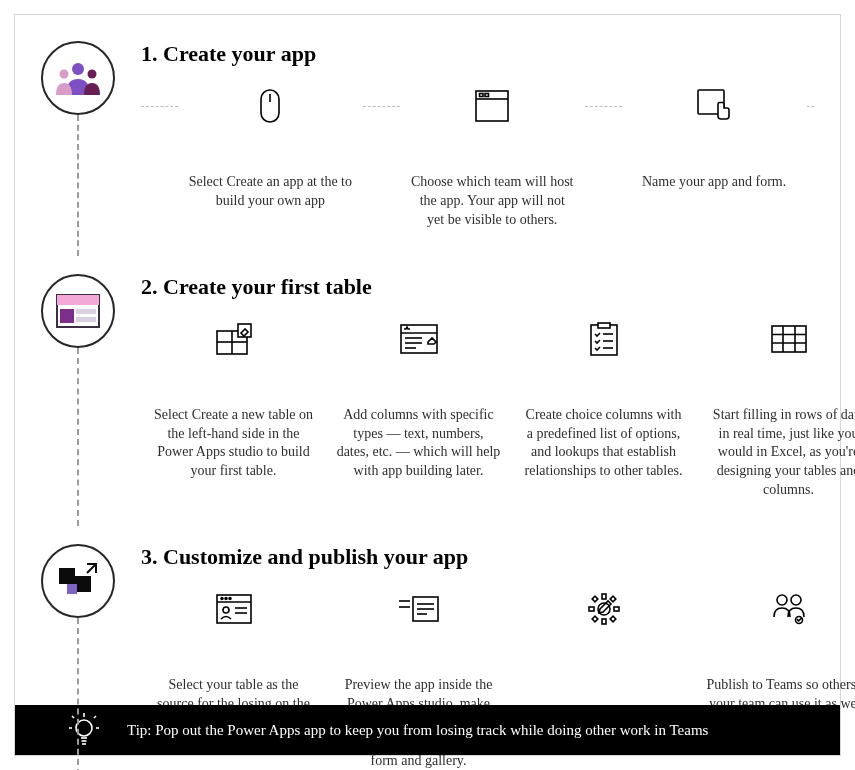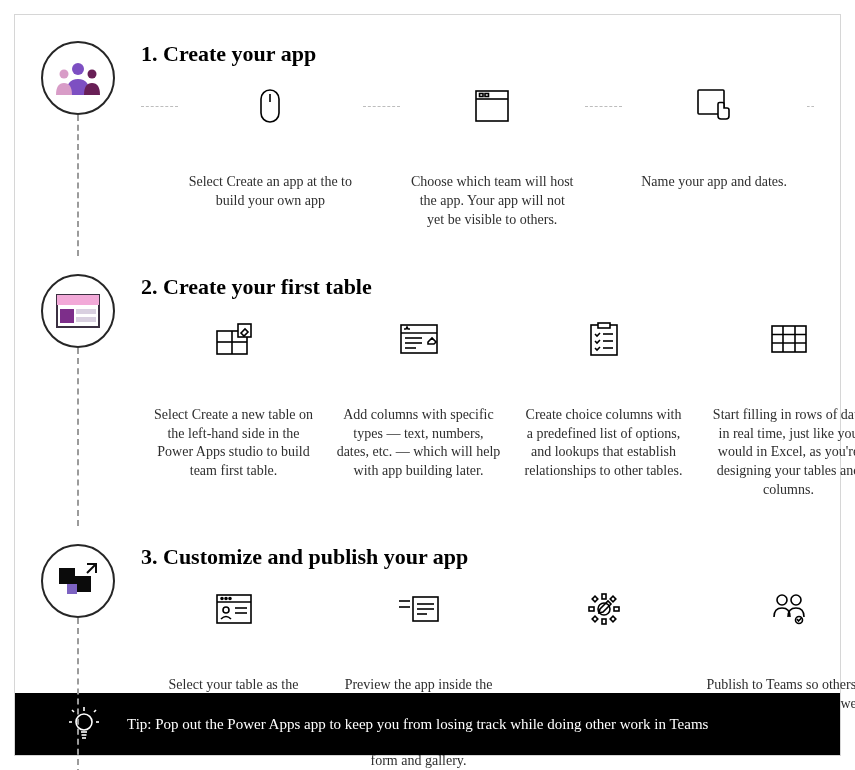--- a/index.html
+++ b/index.html
@@ -53,21 +53,21 @@
     align-self: flex-start;
     transform: translateY(-18px);
   }
   .sub-text {
     font-size: 14px; color: #2e2e2e; line-height: 1.35; margin-top: 48px;
   }
   .step + .step { margin-top: 44px; }
 
   .tip-bar {
     position: absolute; left: 0; right: 0; bottom: 0;
-    height: 62px; background: #000; color: #fff;
+    height: 50px; background: #000; color: #fff;
     display: flex; align-items: center; gap: 28px;
     padding: 0 54px;
     font-size: 15px;
   }
   svg { display: block; }
 </style>
 </head>
 <body>
 
 <div class="frame">
@@ -115,21 +115,21 @@
             <div class="sub-text">Choose which team will host the app. Your app will not yet be visible to others.</div>
           </div>
           <div class="dash-sep"></div>
           <div class="sub">
             <div class="sub-icon">
               <svg width="36" height="36" viewBox="0 0 36 36" fill="none" stroke="#000" stroke-width="1.6">
                 <rect x="2" y="2" width="26" height="24" rx="1"></rect>
                 <path d="M22 16 v12 q0 3 3 3 h5 q3 0 3 -3 v-6 q0 -2 -2 -2 h-3 v-4 q0 -1.5 -1.5 -1.5 h-3 q-1.5 0 -1.5 1.5 Z" fill="#fff"></path>
               </svg>
             </div>
-            <div class="sub-text">Name your app and dates.</div>
+            <div class="sub-text">Name your app and form.</div>
           </div>
           <div class="dash-sep" style="flex:0.2"></div>
         </div>
       </div>
     </div>
 
     <div class="step">
       <div class="badge-col">
         <div class="badge">
           <span>
@@ -151,21 +151,21 @@
           <div class="sub">
             <div class="sub-icon">
               <svg width="36" height="32" viewBox="0 0 36 32" fill="none" stroke="#000" stroke-width="1.6">
                 <rect x="1" y="8" width="30" height="23"></rect>
                 <line x1="16" y1="8" x2="16" y2="31"></line>
                 <line x1="1" y1="19" x2="31" y2="19"></line>
                 <rect x="22" y="1" width="13" height="13" fill="#fff"></rect>
                 <path d="M25 10 l4 -4 l3 3 l-4 4 Z" fill="none"></path>
               </svg>
             </div>
-            <div class="sub-text">Select Create a new table on the left-hand side in the Power Apps studio to build team first table.</div>
+            <div class="sub-text">Select Create a new table on the left-hand side in the Power Apps studio to build your first table.</div>
           </div>
           <div class="dash-sep" style="flex:0.2"></div>
           <div class="sub">
             <div class="sub-icon">
               <svg width="38" height="30" viewBox="0 0 38 30" fill="none" stroke="#000" stroke-width="1.6">
                 <rect x="1" y="1" width="36" height="28"></rect>
                 <line x1="1" y1="9" x2="37" y2="9"></line>
                 <path d="M4 5 l2 0 l1 -2 l1 2 l2 0"></path>
                 <line x1="5" y1="14" x2="22" y2="14"></line>
                 <line x1="5" y1="19" x2="22" y2="19"></line>

